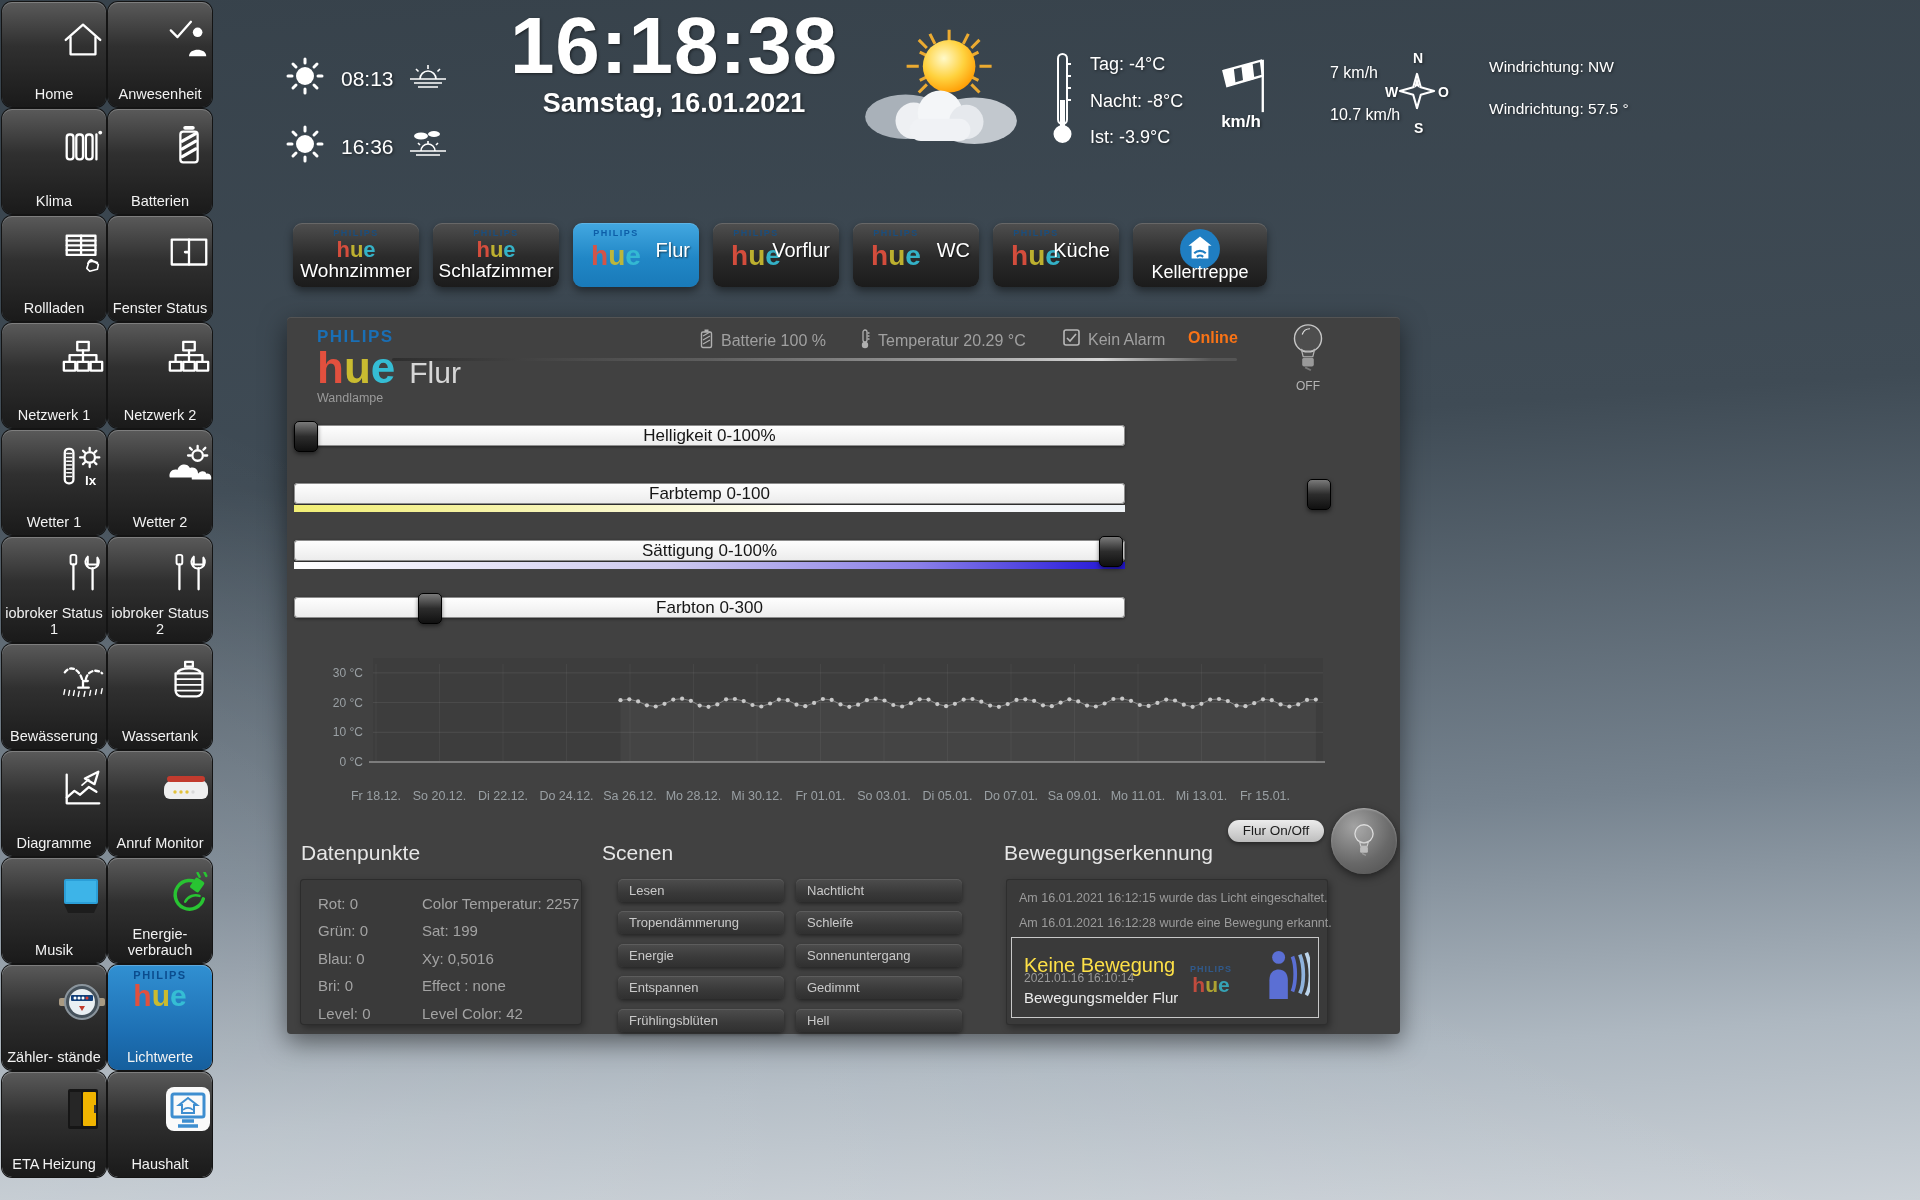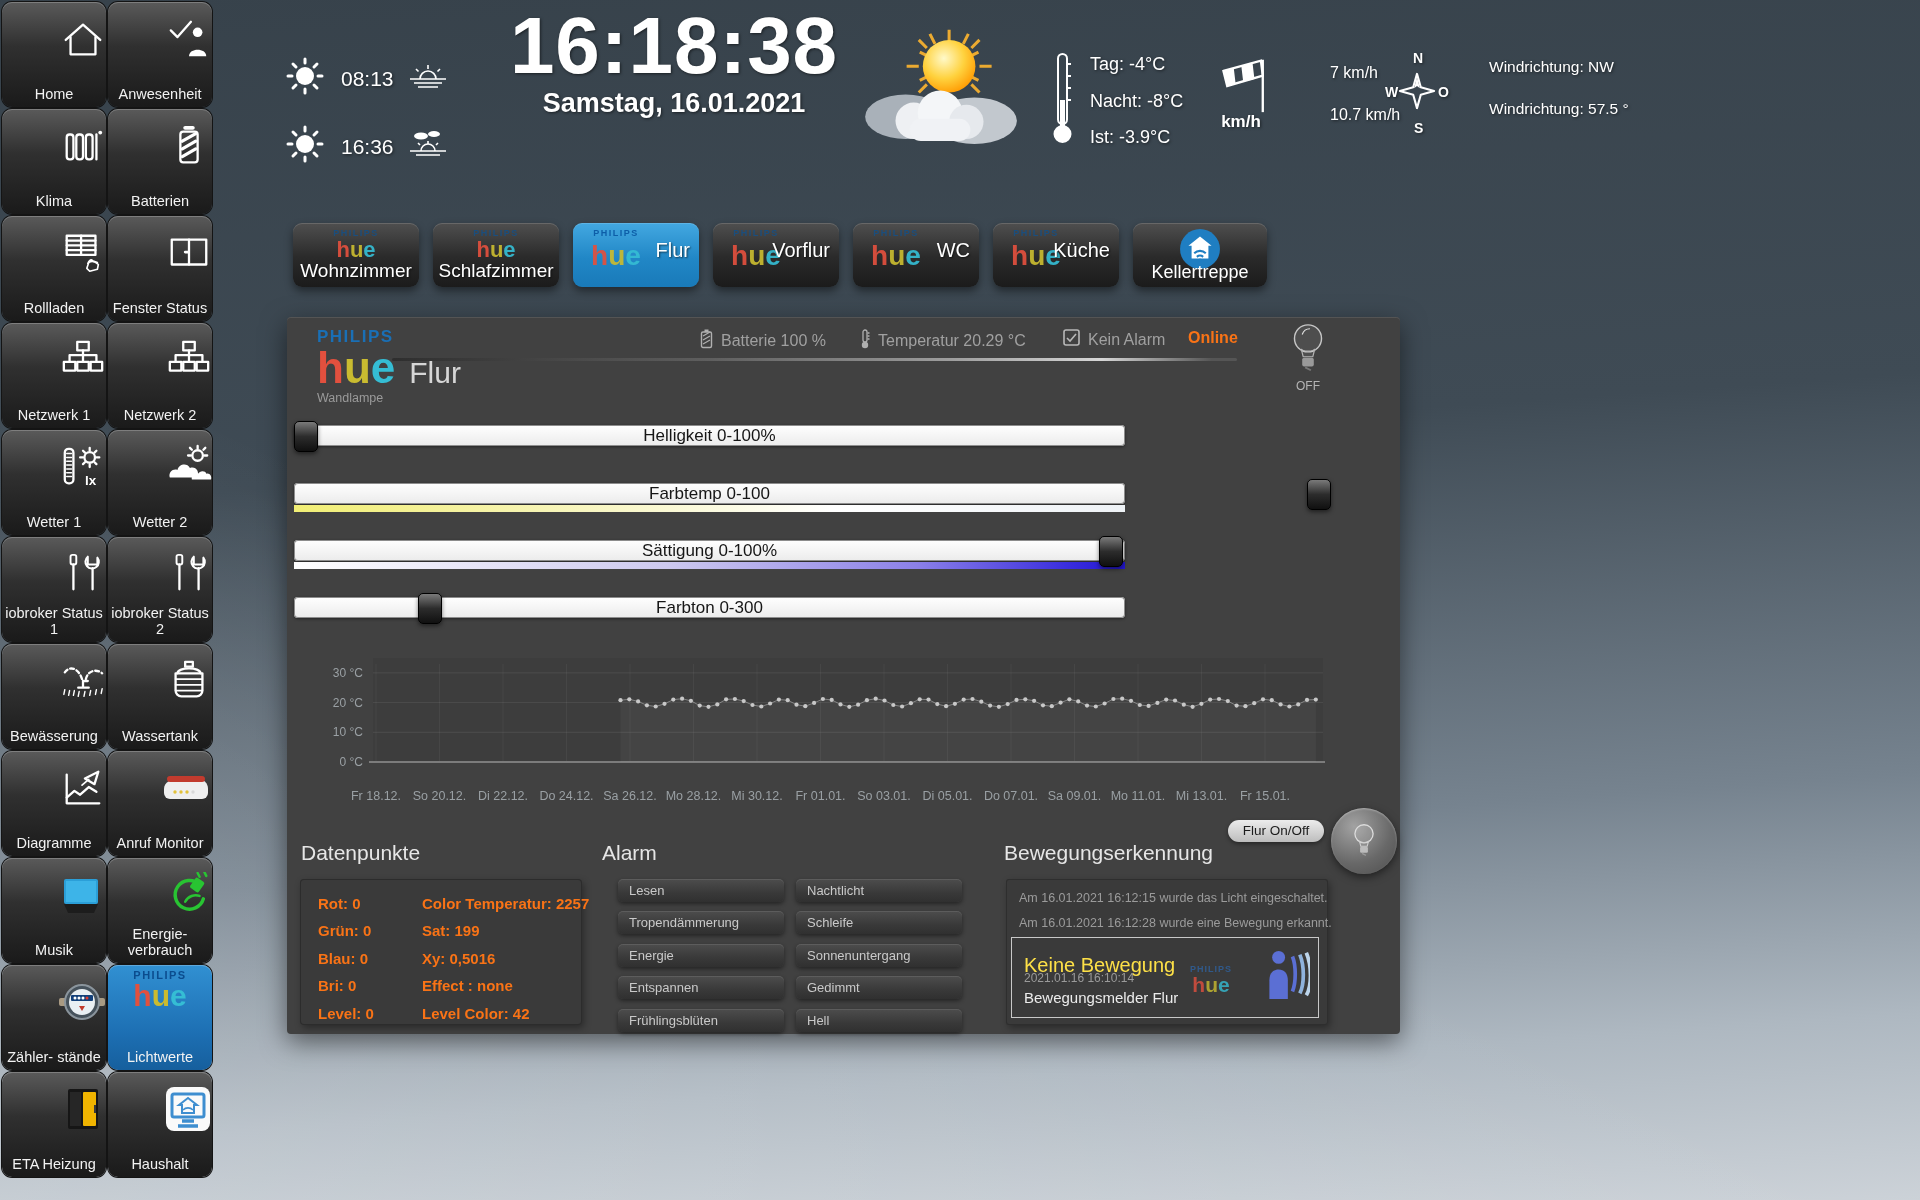--- a/index.html
+++ b/index.html
@@ -77,21 +77,21 @@
   .strip.temp{background:linear-gradient(to right,#f1ee74,#f8f6c0 35%,#ffffff 65%,#eef2f6);}
   .strip.sat{background:linear-gradient(to right,#ffffff,#cdc9ef 45%,#8b80e8 75%,#3a2edd 93%,#2215d0);}
   .strip.hue{background:linear-gradient(to right,#dd2619,#e8851e 9%,#ead81e 19%,#7ecb1c 29%,#25c228 39%,#1ec997 51%,#1fb7d8 61%,#2climb146e0 72%,#2a1ee2 82%,#7e1fd2 91%,#b823c9 100%);}
   .handle{position:absolute;top:-4px;width:22px;height:29px;border:1px solid #000;border-radius:5px;
     background:linear-gradient(#7a7a7a,#2c2c2c 50%,#101010);box-shadow:0 2px 4px rgba(0,0,0,.5);cursor:pointer;}
   .chartwrap{position:absolute;left:8px;top:323px;width:1040px;height:172px;}
   
   .sectitle{position:absolute;top:524px;color:#e6e6e6;font-size:21px;}
   .dpbox{position:absolute;left:13px;top:562px;width:282px;height:146px;background:#3a3a3a;border-radius:4px;
     box-shadow:inset 0 0 0 1px #2c2c2c,2px 3px 7px rgba(0,0,0,.35);}
-  .dpcol{position:absolute;top:11px;font-size:15px;color:#f97316;line-height:27.4px;white-space:nowrap;font-weight:bold;}
+  .dpcol{position:absolute;top:11px;font-size:15px;color:#a3a3a3;line-height:27.4px;white-space:nowrap;}
   .scenebtn{position:absolute;width:166px;height:23px;border-radius:5px;box-sizing:border-box;padding-left:11px;
     background:linear-gradient(#4d4d4d,#393939 60%,#303030);
     box-shadow:0 2px 4px rgba(0,0,0,.45),inset 0 1px 0 rgba(255,255,255,.09);
     color:#c9c9c9;font-size:13px;line-height:23px;cursor:pointer;}
   .onoff{position:absolute;left:941px;top:503px;width:96px;height:22px;border-radius:12px;text-align:center;
     background:linear-gradient(#ececec,#bdbdbd);color:#1c1c1c;font-size:13.5px;line-height:22px;
     box-shadow:0 2px 4px rgba(0,0,0,.4);cursor:pointer;}
   .bulbcirc{position:absolute;left:1044px;top:491px;width:66px;height:66px;border-radius:50%;cursor:pointer;
     background:radial-gradient(circle at 35% 28%,#a2a2a2,#686868 58%,#4d4d4d);
     box-shadow:0 3px 9px rgba(0,0,0,.5),inset 0 1px 2px rgba(255,255,255,.35);
@@ -693,21 +693,21 @@
           <circle cx="968.0" cy="59.3" r="2.1" fill="#c8c8c8"></circle>
           <circle cx="976.8" cy="60.2" r="2.1" fill="#c8c8c8"></circle>
           <circle cx="985.6" cy="64.4" r="2.1" fill="#c8c8c8"></circle>
           <circle cx="994.4" cy="66.5" r="2.1" fill="#c8c8c8"></circle>
           <circle cx="1003.2" cy="64.4" r="2.1" fill="#c8c8c8"></circle>
           <circle cx="1012.0" cy="59.9" r="2.1" fill="#c8c8c8"></circle>
           <circle cx="1020.8" cy="59.6" r="2.1" fill="#c8c8c8"></circle>
         </svg></div>
 
     <div class="sectitle" style="left:14px;">Datenpunkte</div>
-    <div class="sectitle" style="left:315px;">Alarm</div>
+    <div class="sectitle" style="left:315px;">Scenen</div>
     <div class="sectitle" style="left:717px;">Bewegungserkennung</div>
 
     <div class="dpbox">
       <div class="dpcol" style="left:18px;" id="dp-left">
           <div>Rot: 0</div>
           <div>Grün: 0</div>
           <div>Blau: 0</div>
           <div>Bri: 0</div>
           <div>Level: 0</div>
         </div>

